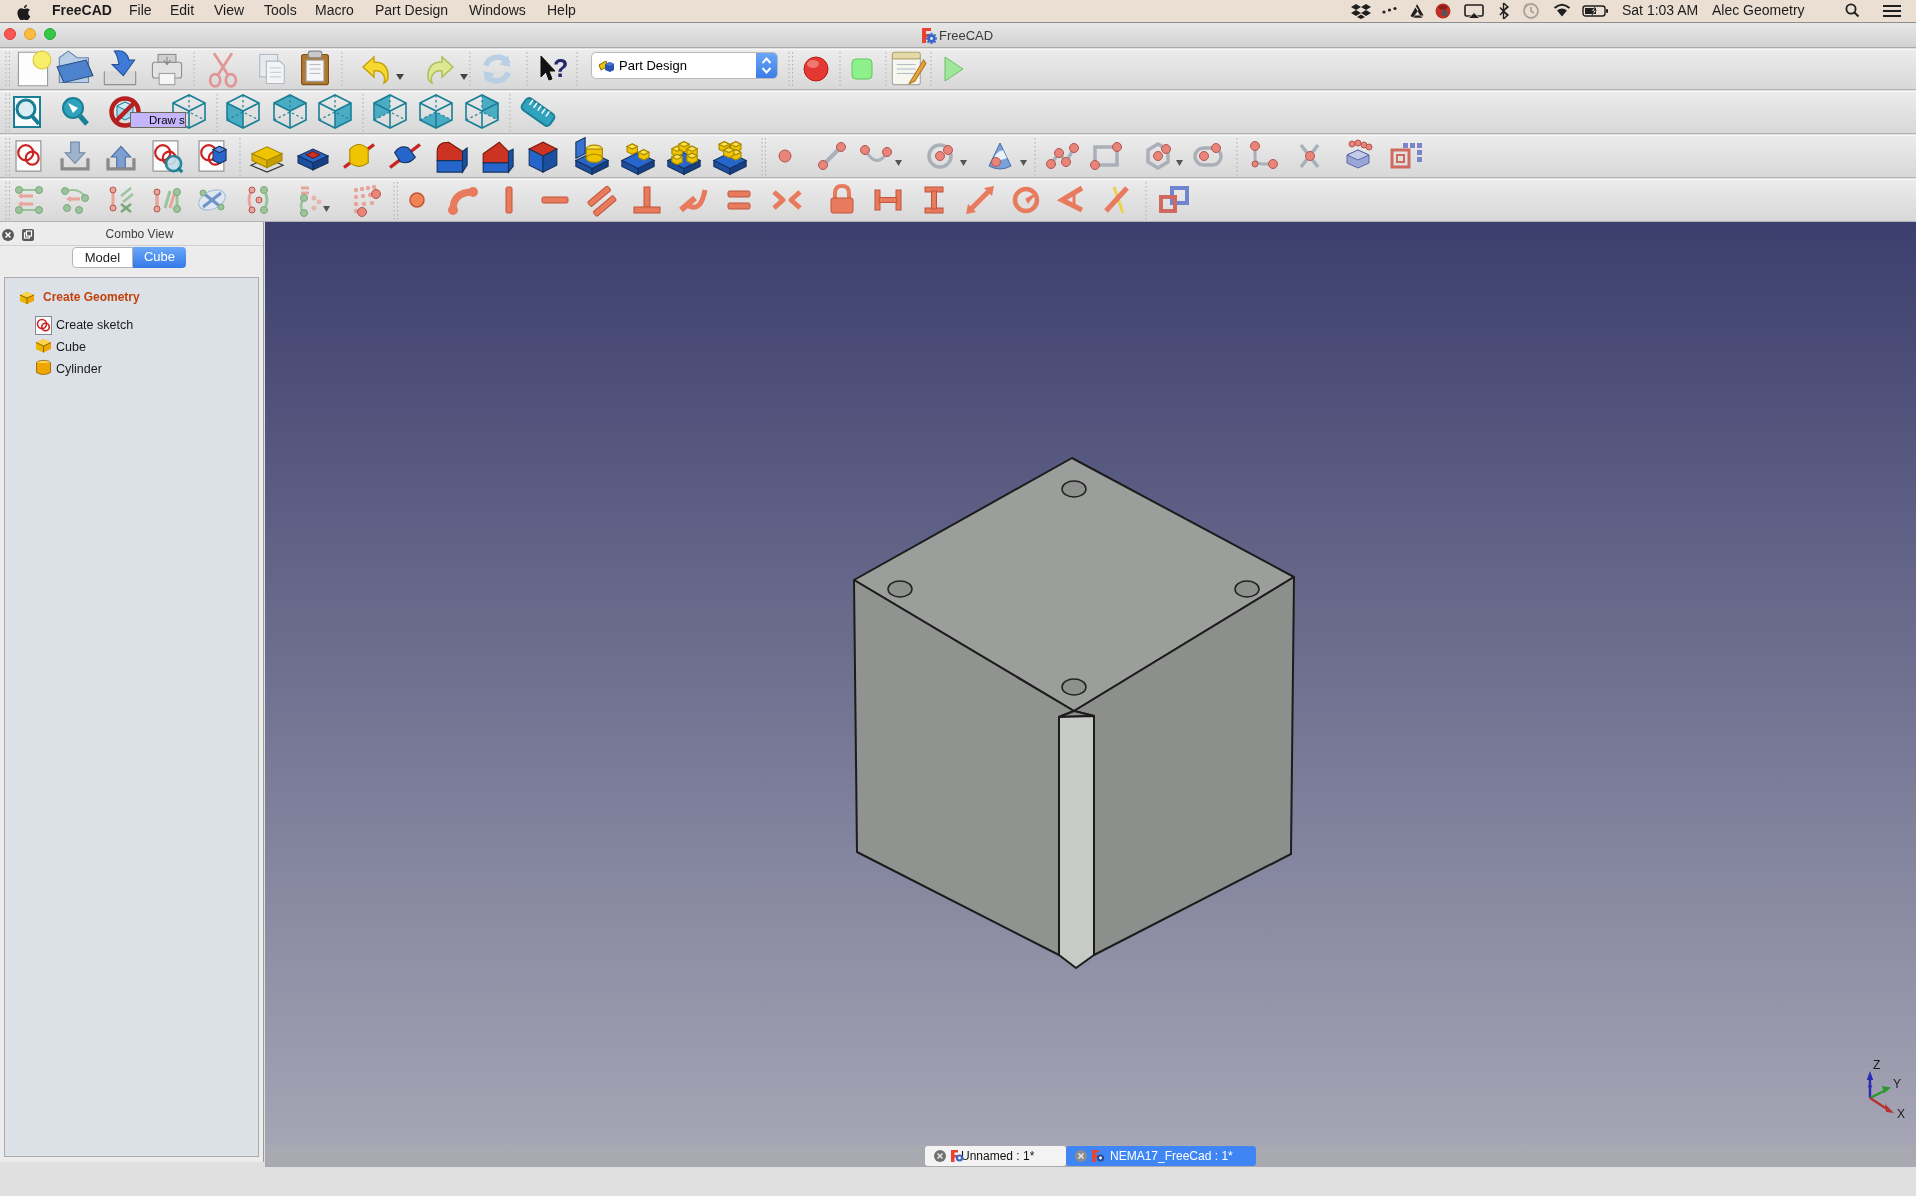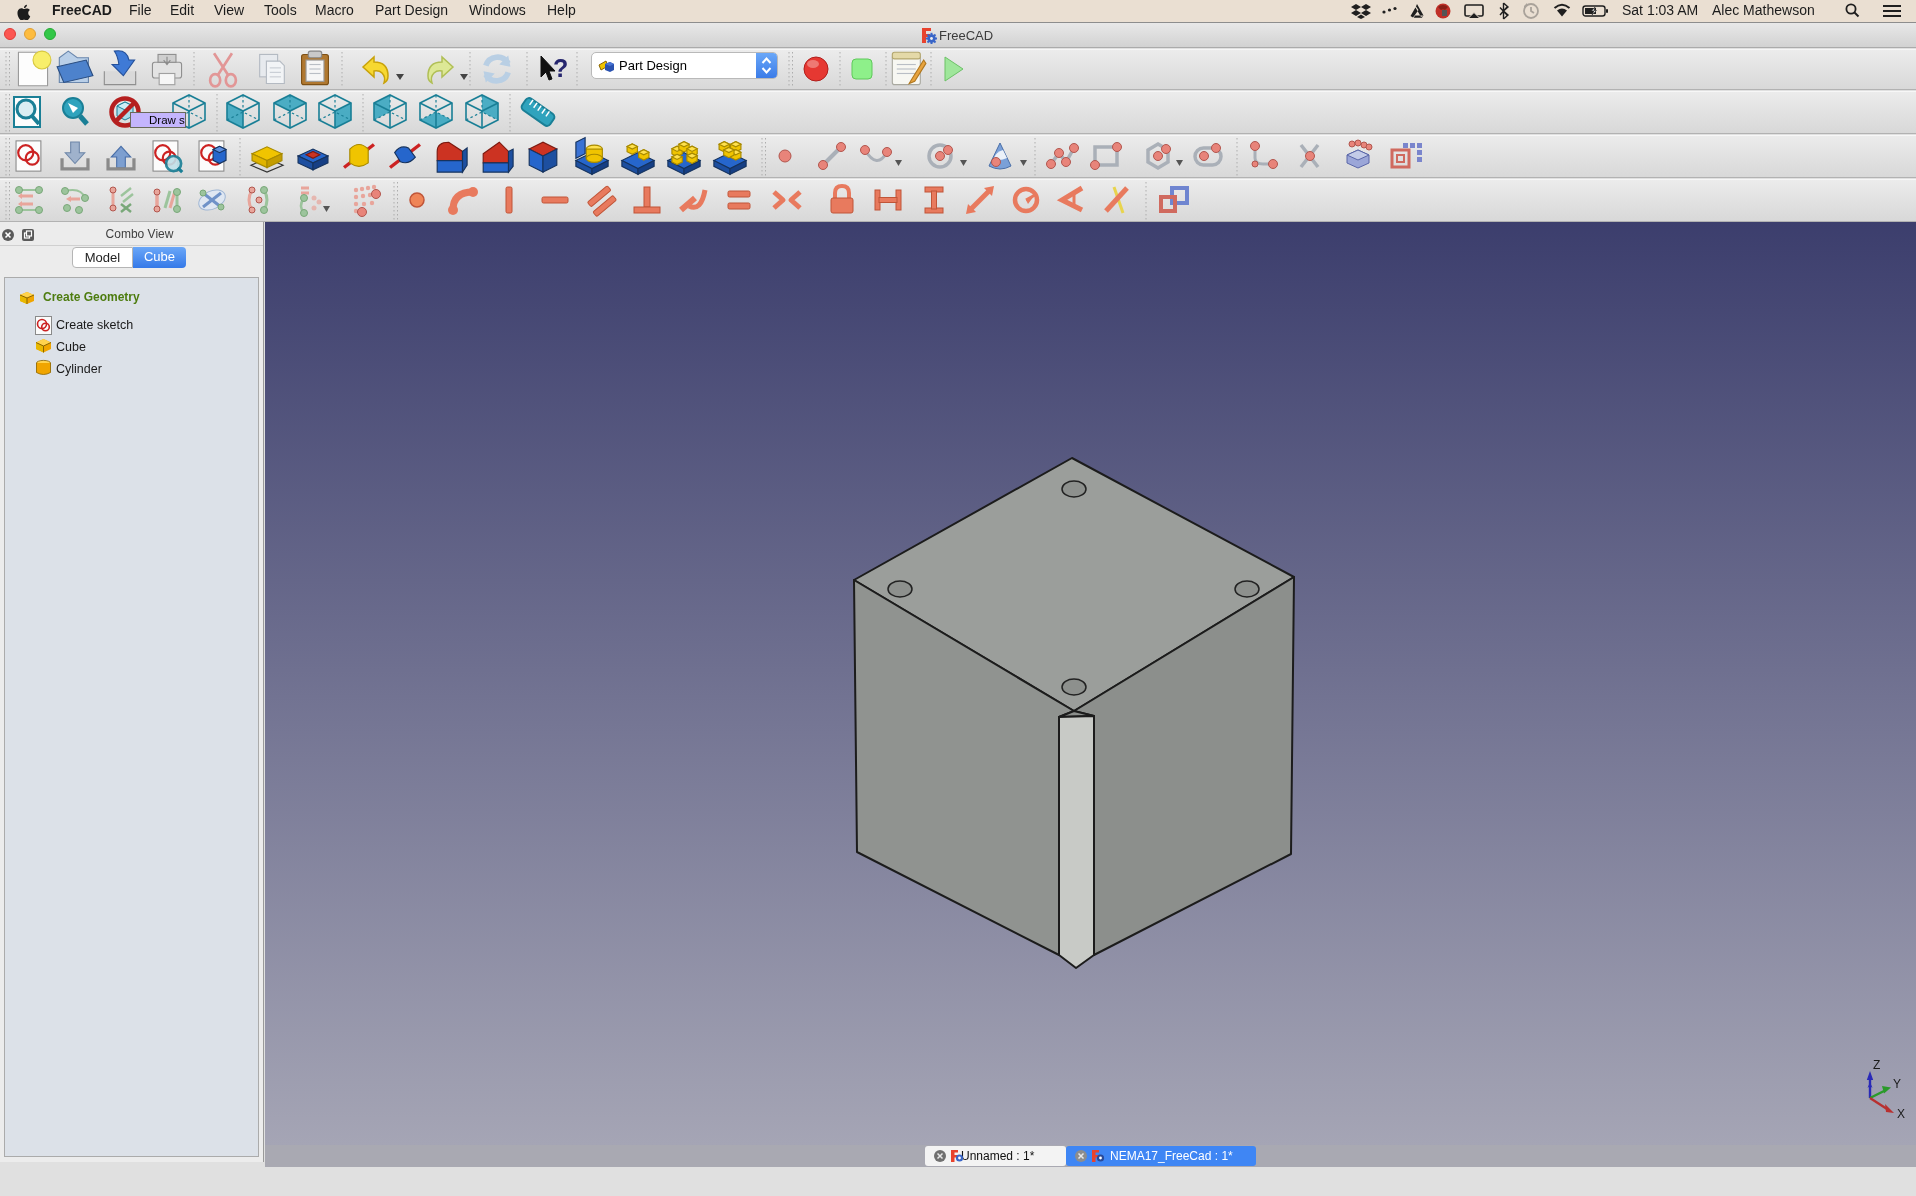--- a/index.html
+++ b/index.html
@@ -27,21 +27,21 @@
 #wbcombo { position:absolute; left:591px; top:52px; width:187px; height:27px; background:#fff; border:1px solid #b9b9b9; border-radius:5px; font-size:13px; color:#000; }
 #wbcombo .stepper { position:absolute; right:0px; top:0px; width:21px; height:25px; background:linear-gradient(#6aa7f8,#3b7ce8); border-radius:0 4px 4px 0; }
 #wbcombo .txt { position:absolute; left:27px; top:5px; }
 
 #panel { position:absolute; left:0; top:222px; width:264px; height:940px; background:#ececec; border-right:1px solid #9a9a9a; }
 #paneltitle { position:absolute; left:0; top:0; width:100%; height:24px; font-size:12px; color:#404040; text-align:center; line-height:24px; border-bottom:1px solid #d0d0d0;padding-left:16px;}
 #tabs { position:absolute; left:72px; top:25px; width:114px; height:21px; }
 #tabs .model { position:absolute; left:0; top:0; width:61px; height:21px; background:#fff; border:1px solid #b5b5b5; border-radius:4px 0 0 4px; font-size:13px; color:#222; text-align:center; line-height:20px;}
 #tabs .tasks { position:absolute; left:61px; top:0; width:53px; height:21px; background:linear-gradient(#6aa7f8,#3579e8); border-radius:0 4px 4px 0; font-size:13px; color:#fff; text-align:center; line-height:20px;}
 #panelcontent { position:absolute; left:4px; top:55px; width:255px; height:880px; background:#dce1e8; border:1px solid #ababab; }
-#panelcontent .grp { position:absolute; left:38px; top:12px; font-size:12px; font-weight:bold; color:#4d7c0f; }
+#panelcontent .grp { position:absolute; left:38px; top:12px; font-size:12px; font-weight:bold; color:#c2410c; }
 #panelcontent .it { position:absolute; left:51px; font-size:12.5px; color:#1a1a1a; }
 
 #viewport { position:absolute; left:265px; top:222px; width:1651px; height:923px; background:linear-gradient(#3c3e6d,#a5a5b5); }
 
 #tabstrip { position:absolute; left:265px; top:1145px; width:1651px; height:22px; background:#a9a9b2; }
 .doctab { position:absolute; top:1146px; overflow:hidden; height:20px; border-radius:3px; font-size:12px; line-height:20px; }
 #tab1 { left:925px; width:141px; background:#f3f3f3; color:#111; }
 #tab2 { left:1066px; width:190px; background:#3f86f4; color:#fff; }
 
 #statusbar { position:absolute; left:0; top:1167px; width:1916px; height:29px; background:#efefef; border-top:1px solid #c2c2c2; font-size:12px; color:#2c2c2c; }
@@ -98,21 +98,21 @@
           </g>
 <g transform="translate(233,0)">
             <rect x="0" y="4" width="22" height="10" rx="2.5" fill="none" stroke="#1f1f1f" stroke-width="1.4"></rect>
             <rect x="2" y="6" width="11" height="6" fill="#1f1f1f"></rect>
             <path d="M12,5 L8.5,9 L11,9 L9,13 L13.5,8.5 L11,8.5 Z" fill="#fff" stroke="#1f1f1f" stroke-width="0.6"></path>
             <rect x="23" y="7" width="2" height="4" rx="1" fill="#1f1f1f"></rect>
           </g>
 </g>
       </svg>
 <span class="mi" style="left:1622px;">Sat 1:03 AM</span>
-    <span class="mi" style="left:1712px;">Alec Mathewson</span>
+    <span class="mi" style="left:1712px;">Alec Geometry</span>
 <svg style="position:absolute;left:1845px;top:3px;" width="60" height="16" viewBox="0 0 60 16">
 <circle cx="6" cy="6" r="4.6" fill="none" stroke="#1f1f1f" stroke-width="1.8"></circle>
         <line x1="9.5" y1="9.5" x2="13.5" y2="13.5" stroke="#1f1f1f" stroke-width="2"></line>
 <g stroke="#1f1f1f" stroke-width="2">
           <line x1="38" y1="3" x2="56" y2="3"></line>
           <line x1="38" y1="8" x2="56" y2="8"></line>
           <line x1="38" y1="13" x2="56" y2="13"></line>
         </g>
 </svg>
   </div>

